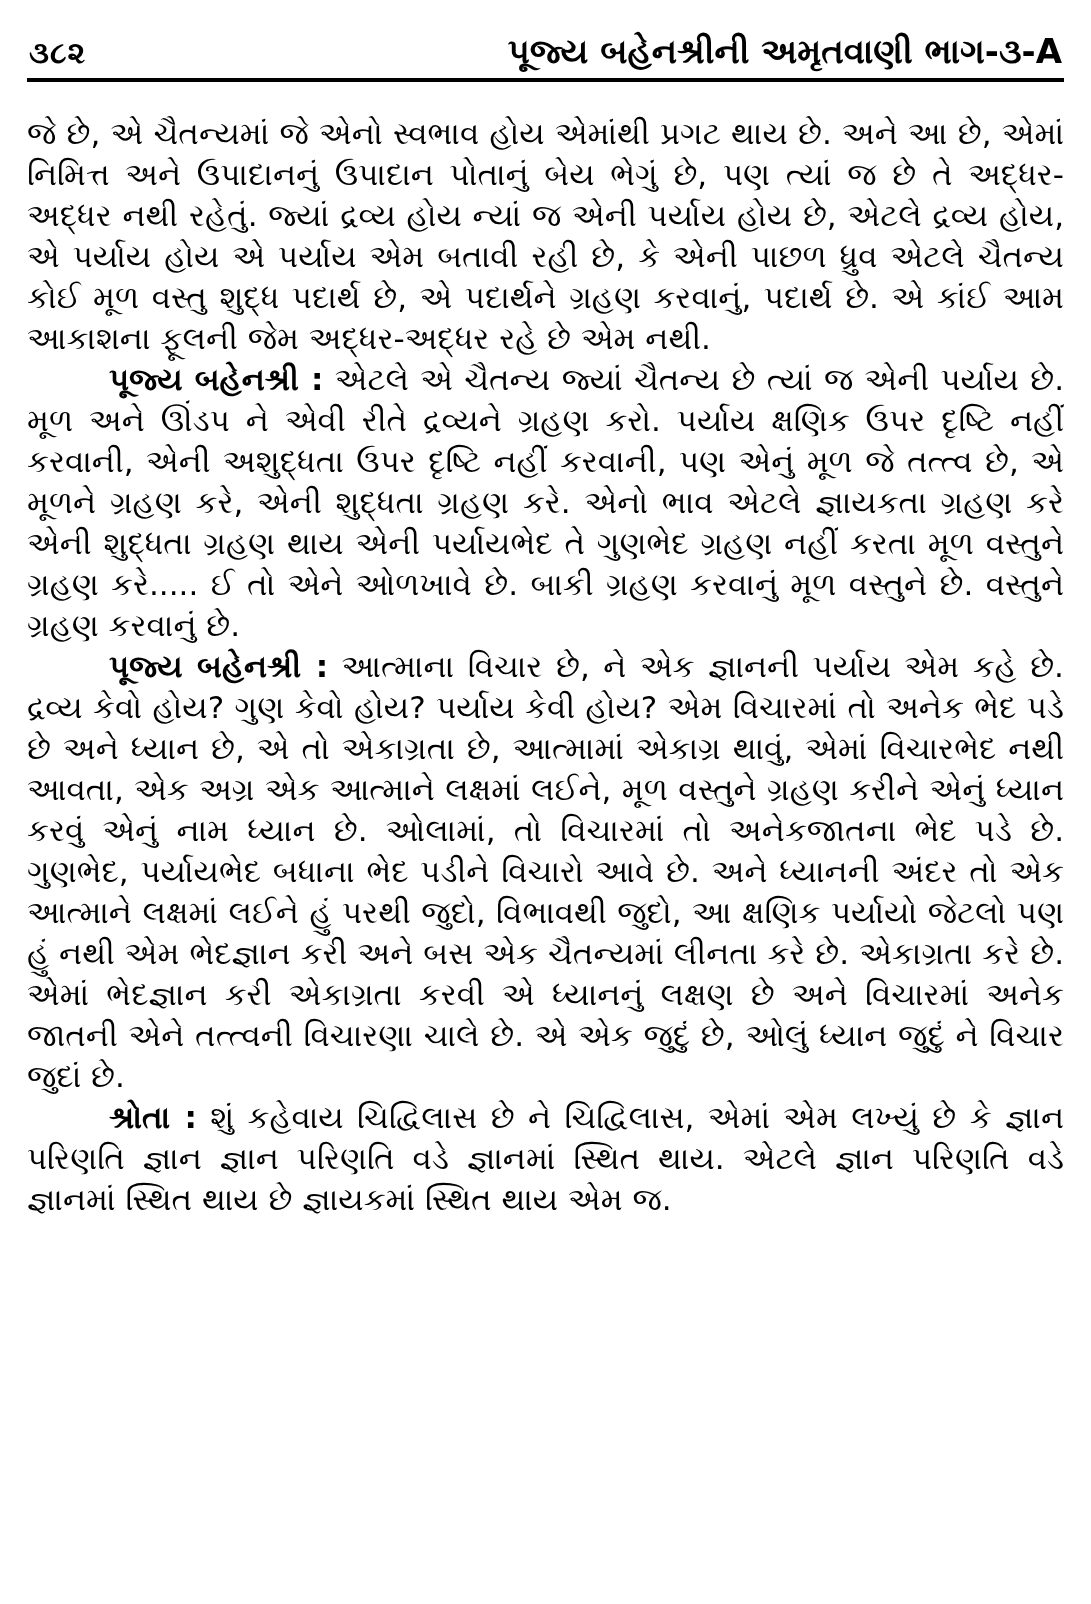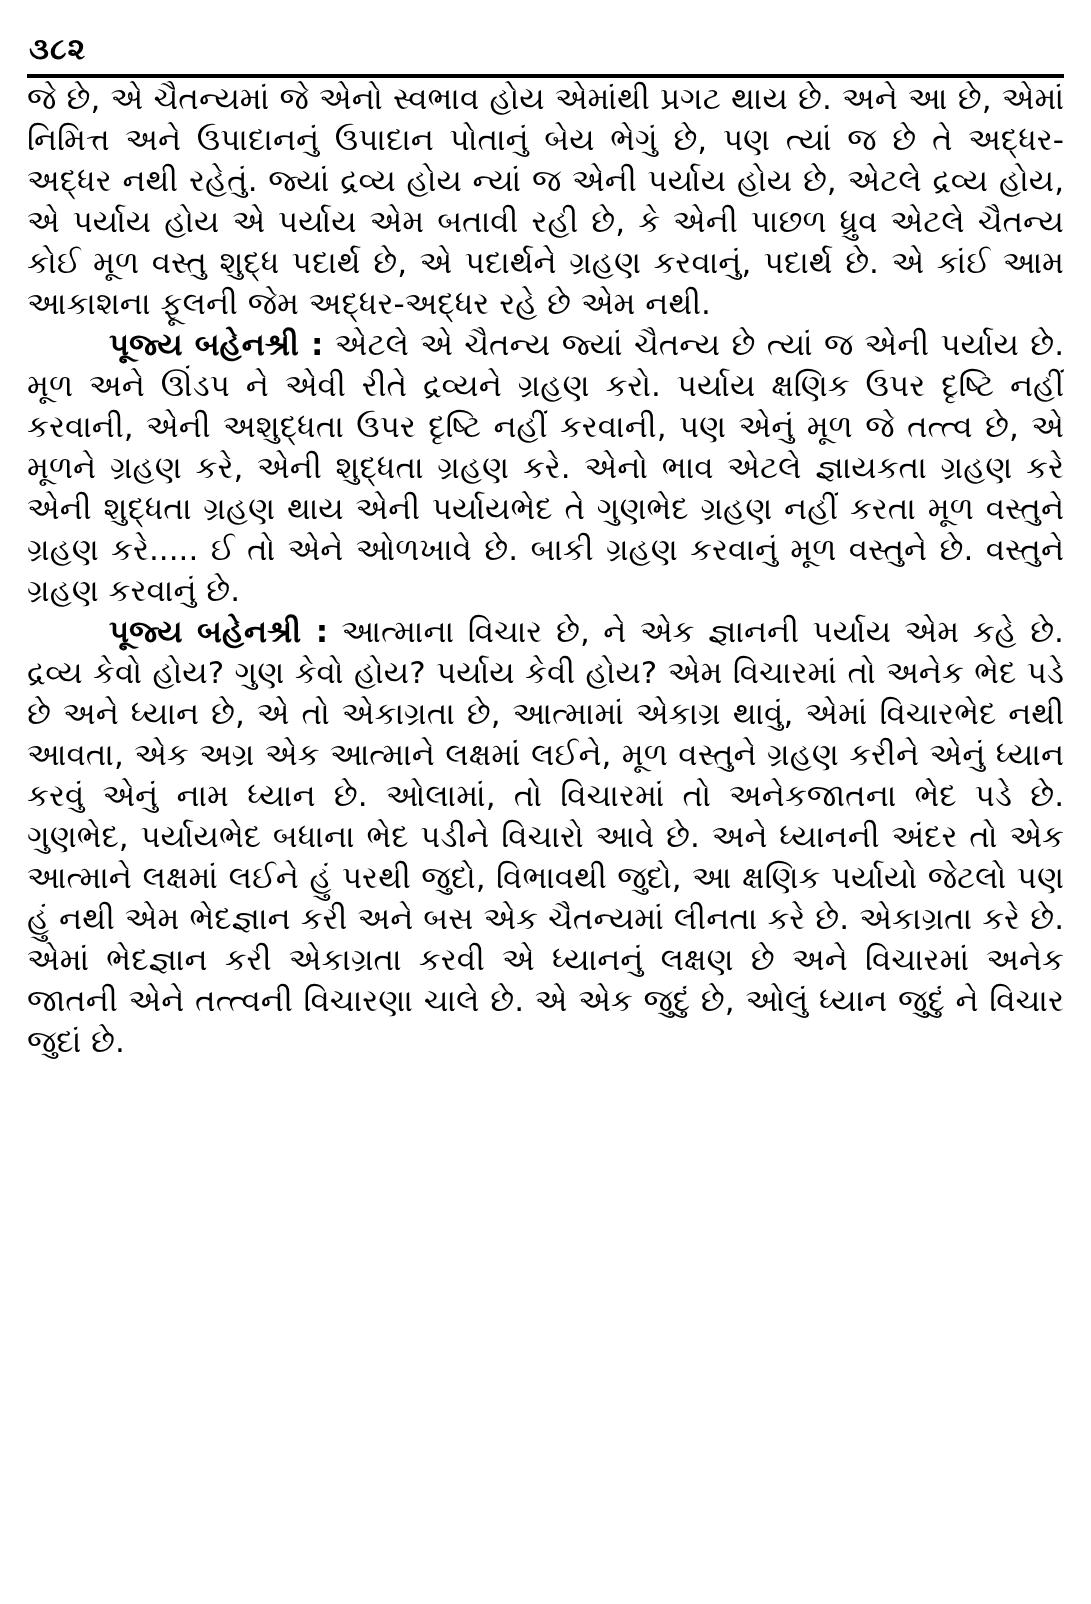--- a/index.html
+++ b/index.html
@@ -40,21 +40,21 @@
     line-height: 1;
     text-align: right;
   }
   .header-rule {
     height: 4px;
     background: #000000;
     margin-top: 10px;
   }
   
   .page-body {
-    margin-top: 0;
+    margin-top: 31px;
     font-size: 31px;
     line-height: 41px;
     text-align: justify;
   }
   .page-body p {
     margin: 0;
     padding: 0;
   }
   .page-body p.indented {
     text-indent: 82px;
@@ -66,20 +66,21 @@
     display: none;
   }
 </style>
 </head>
 <body>
 
 <div class="page">
 
   <div class="header">
     <span class="page-number">૩૮૨</span>
+    <span class="book-title">પૂજ્ય બહેનશ્રીની અમૃતવાણી ભાગ-૩-A</span>
   </div>
 
   <div class="header-rule"></div>
 
   <div class="page-body">
 
     <p>
       
       <span>જે છે, એ ચૈતન્યમાં જે એનો સ્વભાવ હોય એમાંથી પ્રગટ થાય છે. અને આ છે, એમાં નિમિત્ત અને ઉપાદાનનું ઉપાદાન પોતાનું બેય ભેગું છે, પણ ત્યાં જ છે તે અદ્ધર-અદ્ધર નથી રહેતું. જ્યાં દ્રવ્ય હોય ન્યાં જ એની પર્યાય હોય છે, એટલે દ્રવ્ય હોય, એ પર્યાય હોય એ પર્યાય એમ બતાવી રહી છે, કે એની પાછળ ધ્રુવ એટલે ચૈતન્ય કોઈ મૂળ વસ્તુ શુદ્ધ પદાર્થ છે, એ પદાર્થને ગ્રહણ કરવાનું, પદાર્થ છે. એ કાંઈ આમ આકાશના ફૂલની જેમ અદ્ધર-અદ્ધર રહે છે એમ નથી.</span>
     </p>
@@ -89,15 +90,19 @@
       <span class="speaker">પૂજ્ય બહેનશ્રી :</span>
       <span>એટલે એ ચૈતન્ય જ્યાં ચૈતન્ય છે ત્યાં જ એની પર્યાય છે. મૂળ અને ઊંડપ ને એવી રીતે દ્રવ્યને ગ્રહણ કરો. પર્યાય ક્ષણિક ઉપર દૃષ્ટિ નહીં કરવાની, એની અશુદ્ધતા ઉપર દૃષ્ટિ નહીં કરવાની, પણ એનું મૂળ જે તત્ત્વ છે, એ મૂળને ગ્રહણ કરે, એની શુદ્ધતા ગ્રહણ કરે. એનો ભાવ એટલે જ્ઞાયકતા ગ્રહણ કરે એની શુદ્ધતા ગ્રહણ થાય એની પર્યાયભેદ તે ગુણભેદ ગ્રહણ નહીં કરતા મૂળ વસ્તુને ગ્રહણ કરે..... ઈ તો એને ઓળખાવે છે. બાકી ગ્રહણ કરવાનું મૂળ વસ્તુને છે. વસ્તુને ગ્રહણ કરવાનું છે.</span>
     </p>
 
 
     <p class="indented">
       <span class="speaker">પૂજ્ય બહેનશ્રી :</span>
       <span>આત્માના વિચાર છે, ને એક જ્ઞાનની પર્યાય એમ કહે છે. દ્રવ્ય કેવો હોય? ગુણ કેવો હોય? પર્યાય કેવી હોય? એમ વિચારમાં તો અનેક ભેદ પડે છે અને ધ્યાન છે, એ તો એકાગ્રતા છે, આત્મામાં એકાગ્ર થાવું, એમાં વિચારભેદ નથી આવતા, એક અગ્ર એક આત્માને લક્ષમાં લઈને, મૂળ વસ્તુને ગ્રહણ કરીને એનું ધ્યાન કરવું એનું નામ ધ્યાન છે. ઓલામાં, તો વિચારમાં તો અનેકજાતના ભેદ પડે છે. ગુણભેદ, પર્યાયભેદ બધાના ભેદ પડીને વિચારો આવે છે. અને ધ્યાનની અંદર તો એક આત્માને લક્ષમાં લઈને હું પરથી જુદો, વિભાવથી જુદો, આ ક્ષણિક પર્યાયો જેટલો પણ હું નથી એમ ભેદજ્ઞાન કરી અને બસ એક ચૈતન્યમાં લીનતા કરે છે. એકાગ્રતા કરે છે. એમાં ભેદજ્ઞાન કરી એકાગ્રતા કરવી એ ધ્યાનનું લક્ષણ છે અને વિચારમાં અનેક જાતની એને તત્ત્વની વિચારણા ચાલે છે. એ એક જુદું છે, ઓલું ધ્યાન જુદું ને વિચાર જુદાં છે.</span>
     </p>
 
+    <p class="indented">
+      <span class="speaker">શ્રોતા :</span>
+      <span>શું કહેવાય ચિદ્વિલાસ છે ને ચિદ્વિલાસ, એમાં એમ લખ્યું છે કે જ્ઞાન પરિણતિ જ્ઞાન જ્ઞાન પરિણતિ વડે જ્ઞાનમાં સ્થિત થાય. એટલે જ્ઞાન પરિણતિ વડે જ્ઞાનમાં સ્થિત થાય છે જ્ઞાયકમાં સ્થિત થાય એમ જ.</span>
+    </p>
 
   </div>
 </div>
 
 </body></html>

